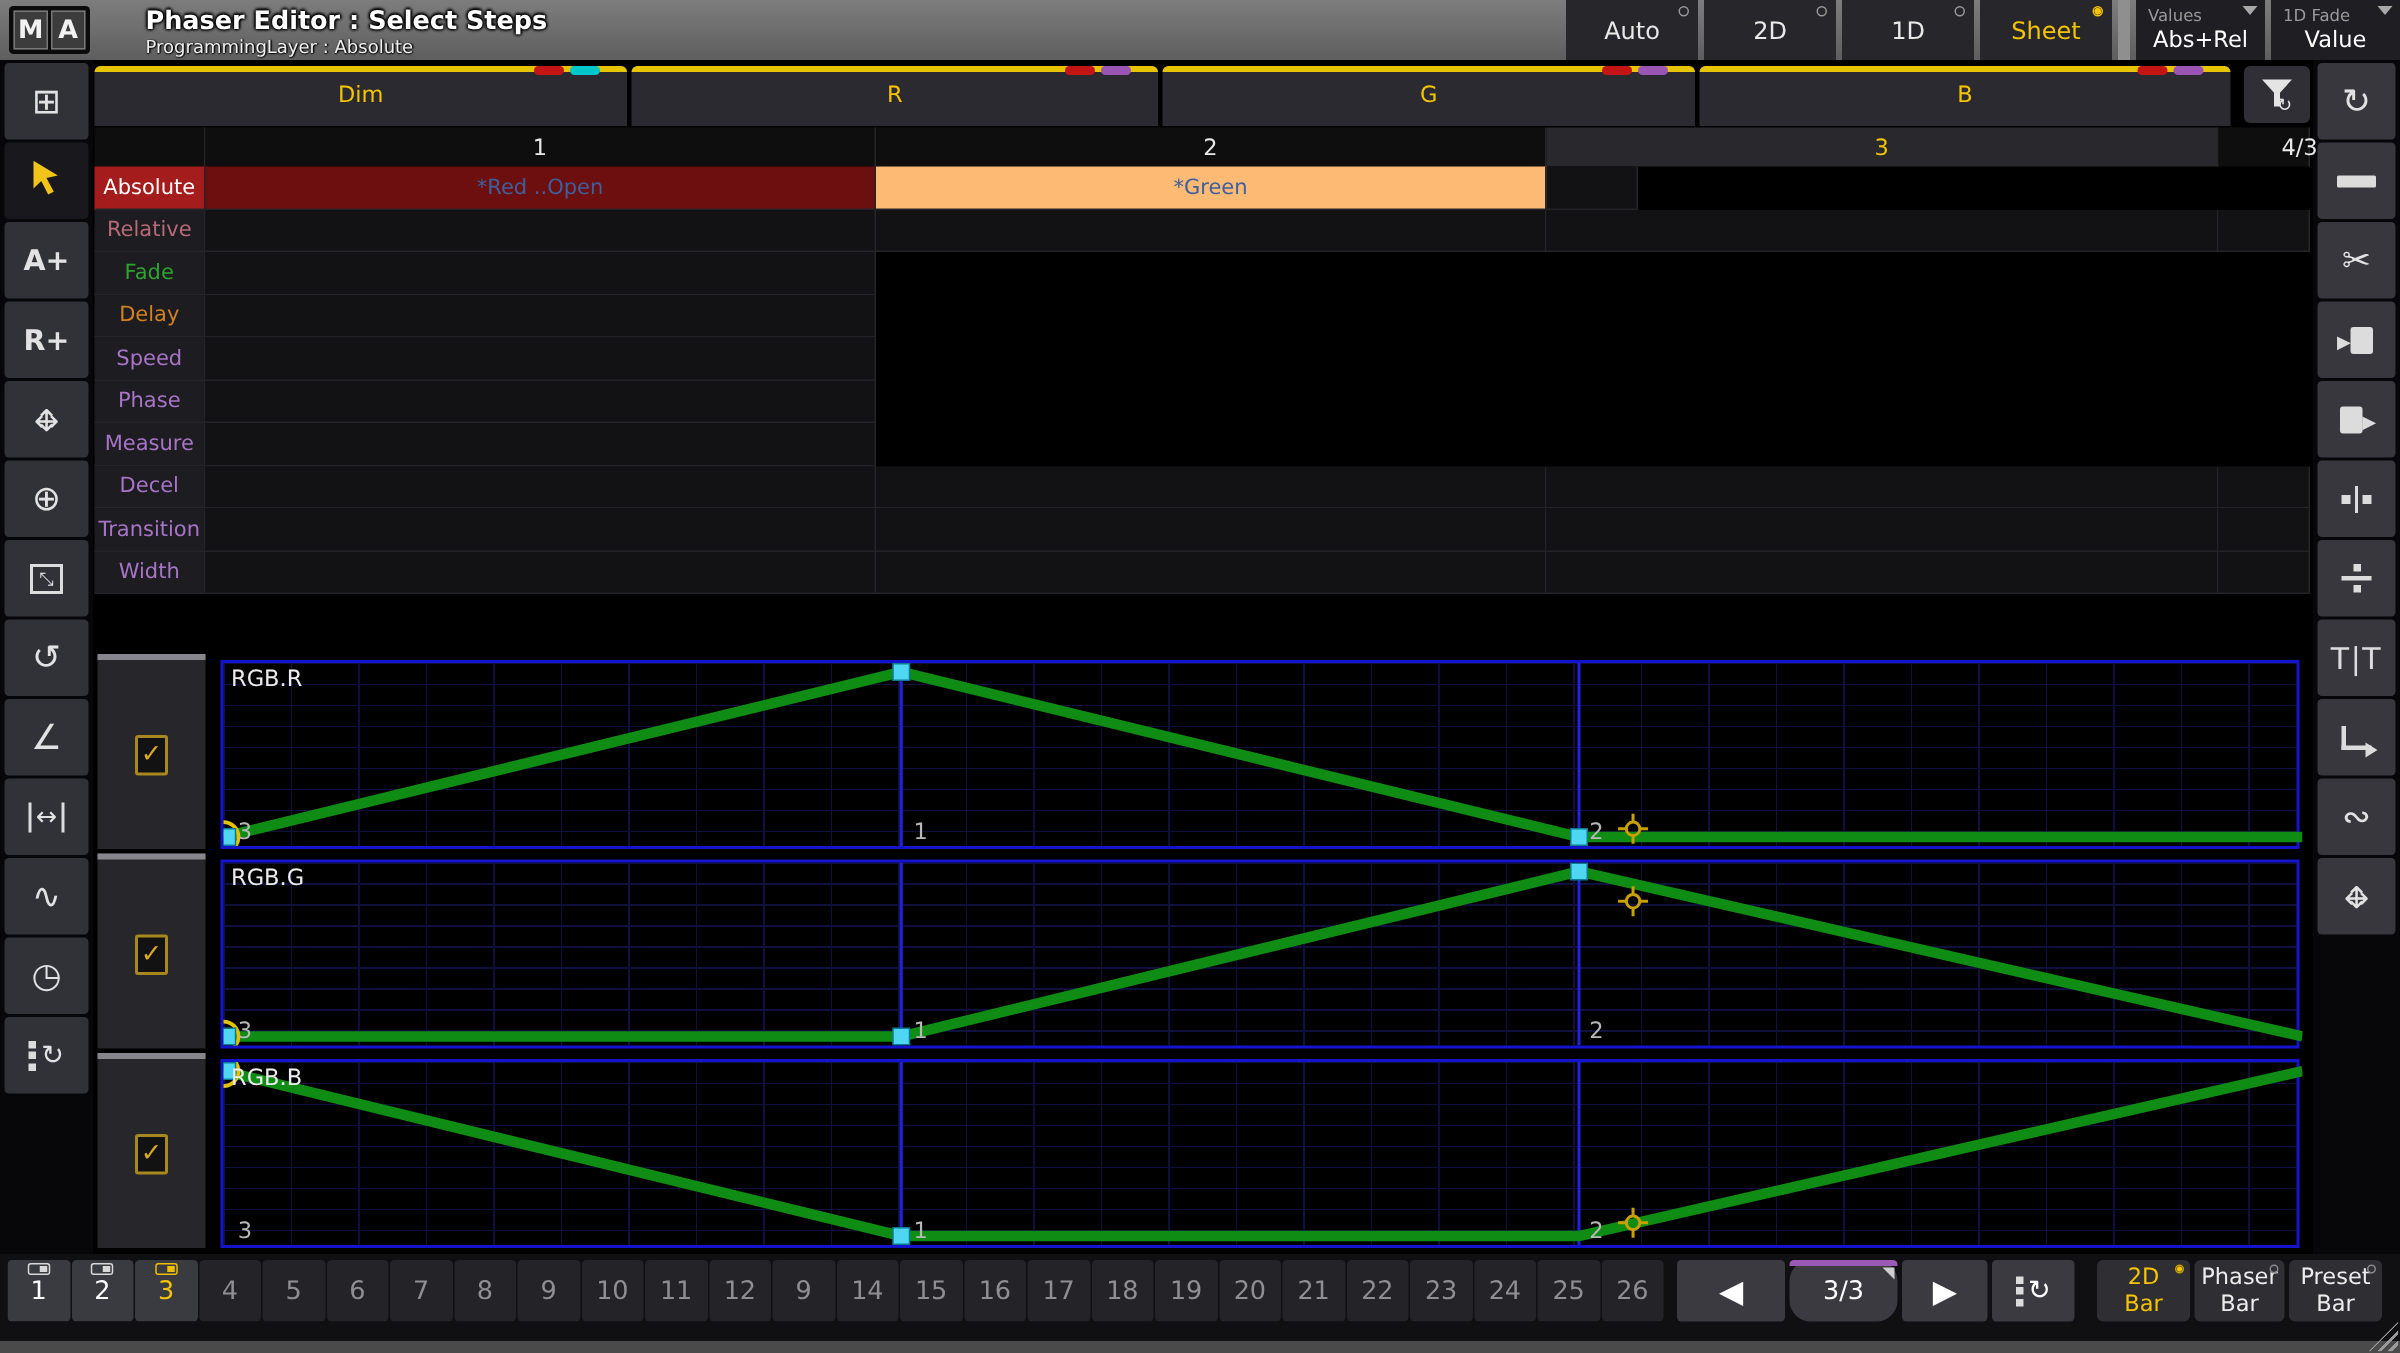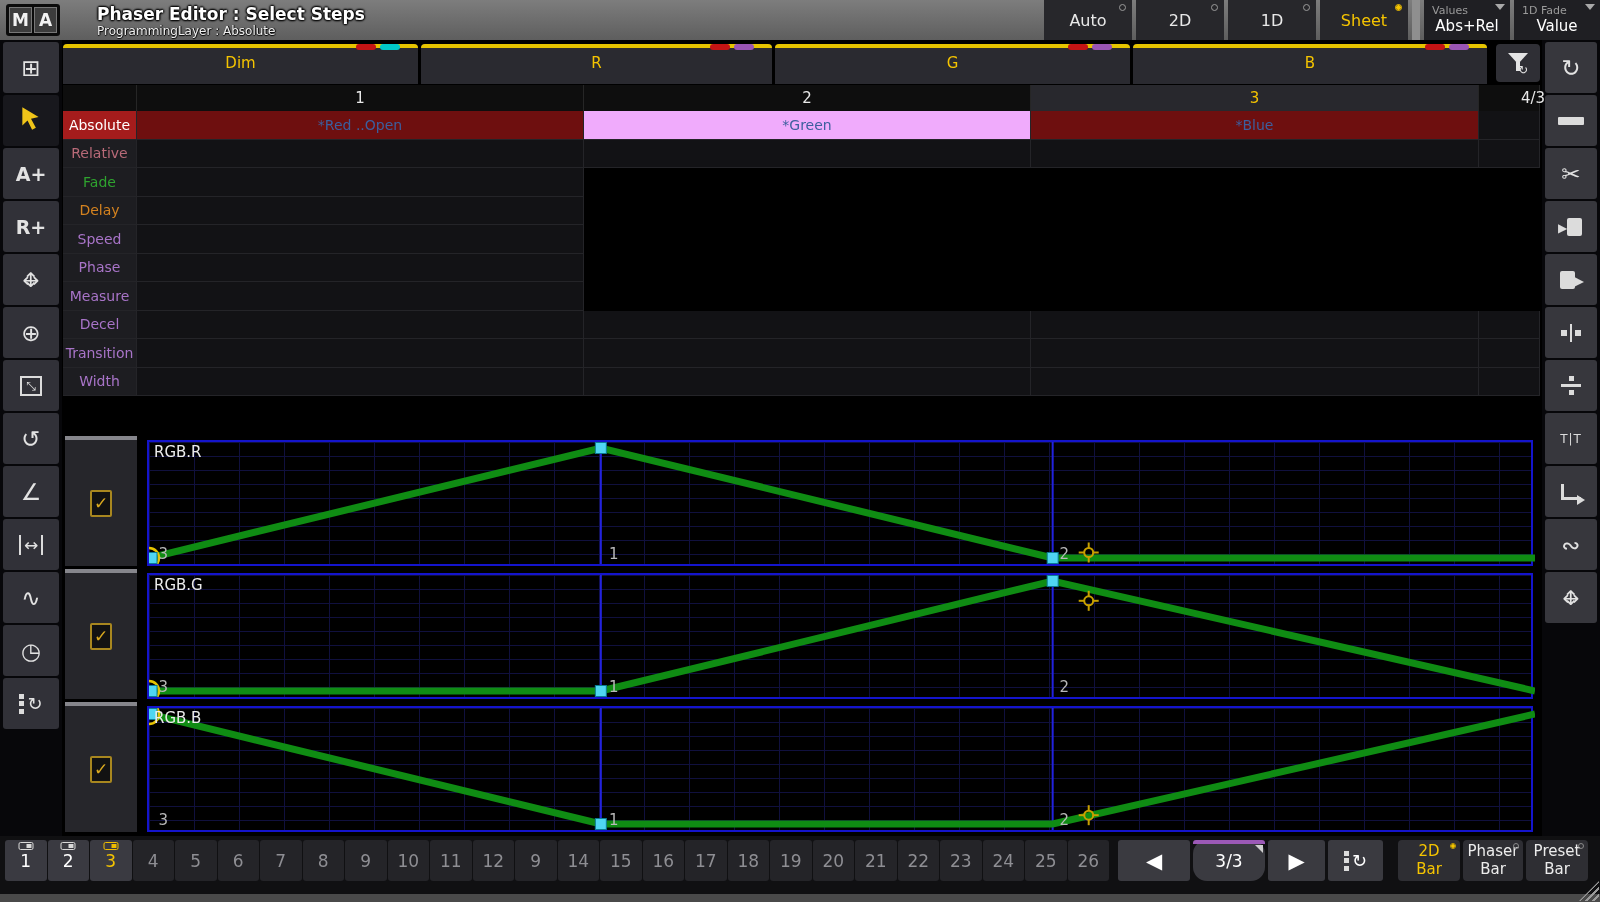--- a/index.html
+++ b/index.html
@@ -111,21 +111,21 @@
   .minusbar{width:26px;height:8px;background:#dcdcdc;border-radius:1px;}
   .clip{position:relative;width:26px;height:20px;}
   .cliprect{position:absolute;top:1px;width:15px;height:18px;background:#dcdcdc;border-radius:2px;}
   .cliparrow{position:absolute;top:4px;font-size:12px;color:#dcdcdc;}
   .mirroricon{display:flex;align-items:center;gap:3px;}
   .mirroricon .sq{width:6px;height:6px;background:#dcdcdc;}
   .mirroricon .bar{width:2.5px;height:18px;background:#dcdcdc;}
   .divideicon{display:flex;flex-direction:column;align-items:center;gap:3px;}
   .divideicon .sq{width:5px;height:5px;background:#dcdcdc;}
   .divideicon .bar{width:20px;height:3px;background:#dcdcdc;}
-  .tticon{font-size:12px;letter-spacing:1px;color:#dcdcdc;}
+  .tticon{font-size:20px;letter-spacing:1px;color:#dcdcdc;}
   .cornericon{position:relative;width:20px;height:16px;border-left:3px solid #dcdcdc;border-bottom:3px solid #dcdcdc;}
   .cornericon::after{content:"";position:absolute;right:-4px;bottom:-8px;width:0;height:0;
     border-left:8px solid #dcdcdc;border-top:5px solid transparent;border-bottom:5px solid transparent;}
   .frameicon{position:relative;width:22px;height:20px;border:2px solid #dcdcdc;display:flex;align-items:center;justify-content:center;}
   .widthicon{border-left:2.5px solid #dcdcdc;border-right:2.5px solid #dcdcdc;padding:0 3px;font-size:17px;line-height:20px;}
   .loopicon{display:flex;align-items:center;gap:3px;}
   .loopicon .dots{display:flex;flex-direction:column;gap:2.5px;}
   .loopicon .dots i{width:5px;height:5px;background:#dcdcdc;}
 </style>
 </head>
@@ -309,22 +309,21 @@
         <div class="stepcell" style="width: 447px;">1</div>
         <div class="stepcell" style="width: 447px;">2</div>
         <div class="stepcell selected" style="width: 448px;">3</div>
         <div class="stepcell" style="width: 61px; padding-left: 48px;">4/3</div>
       </div>
     <div class="ptable" id="param-table">
       <div class="blackout"></div>
     <div class="prow">
           <div class="pcell plabel" style="width: 74px; color: rgb(255, 255, 255); background: rgb(165, 28, 28);">Absolute</div>
           <div class="pcell" style="width: 447px; background: rgb(110, 15, 15); color: rgb(60, 95, 158);">*Red ..Open</div>
-          <div class="pcell" style="width: 447px; background: #f0abfc; color: rgb(60, 95, 158);">*Green</div>
-          <div class="pcell" style="width: 448px; background: rgb(110, 15, 15); color: rgb(60, 95, 158);">*Blue</div>
+          <div class="pcell" style="width: 447px; background: #fdba74; color: rgb(60, 95, 158);">*Green</div>
           <div class="pcell" style="width: 61px;"></div>
         </div>
         <div class="prow">
           <div class="pcell plabel" style="width: 74px; color: rgb(184, 106, 120);">Relative</div>
           <div class="pcell" style="width: 447px;"></div>
           <div class="pcell" style="width: 447px;"></div>
           <div class="pcell" style="width: 448px;"></div>
           <div class="pcell" style="width: 61px;"></div>
         </div>
         <div class="prow">

